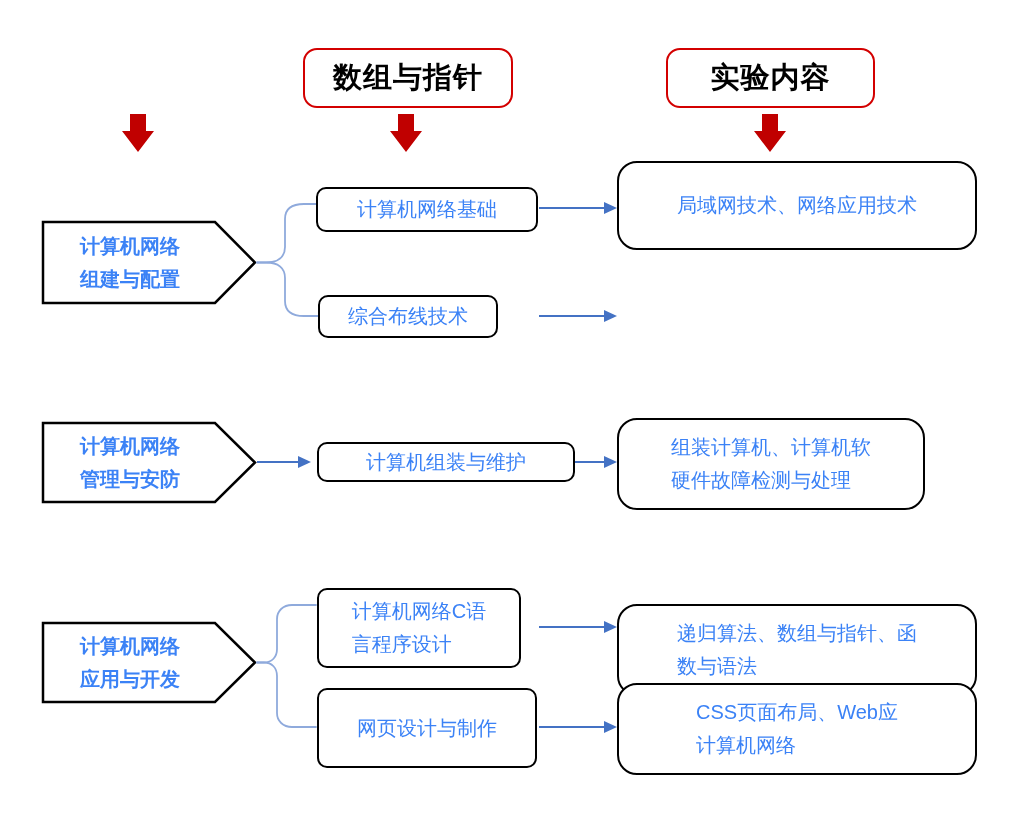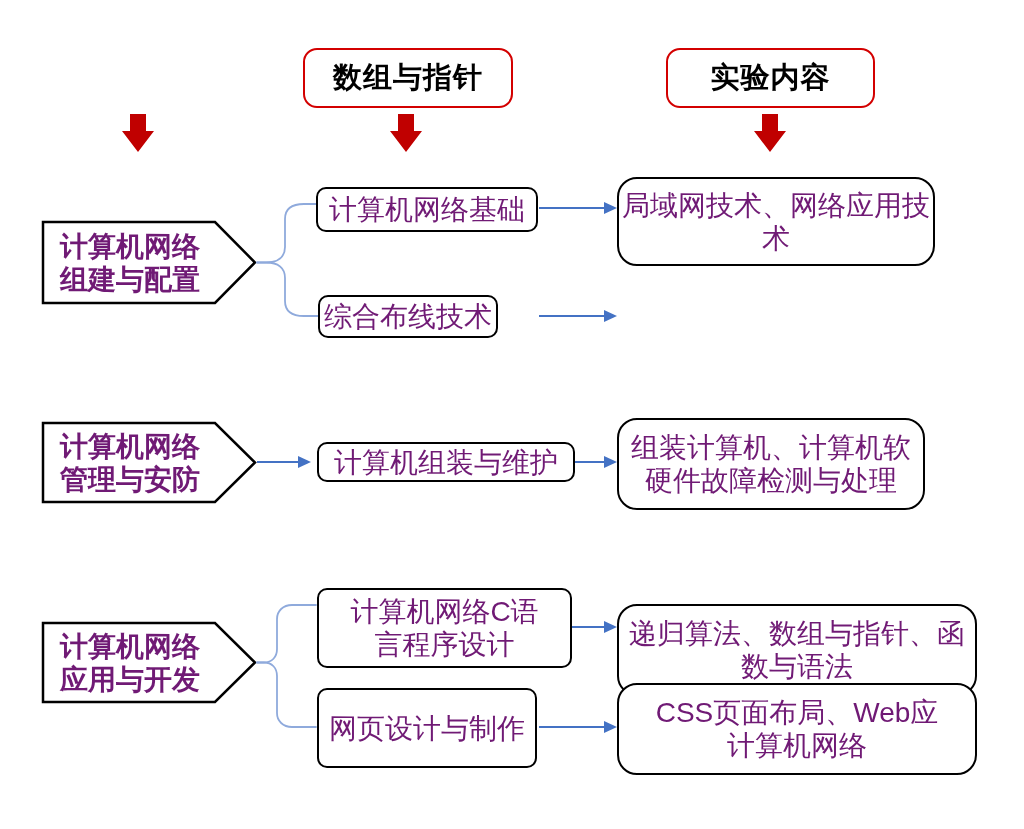--- a/index.html
+++ b/index.html
@@ -28,22 +28,22 @@
     position:absolute;box-sizing:border-box;background:#fff;
     border:2.5px solid #000;border-radius:10px;
     display:flex;align-items:center;justify-content:center;
   }
   .cbox{
     position:absolute;box-sizing:border-box;background:#fff;
     border:2.5px solid #000;border-radius:20px;
     display:flex;align-items:center;justify-content:center;
   }
   .txt{
-    font-size:28px;line-height:33px;color:#701a75;
-    white-space:pre-line;text-align:center;
+    font-size:20px;line-height:33px;color:#3b82f6;
+    white-space:pre-line;text-align:left;
   }
 </style>
 </head>
 <body>
 
 <div class="canvas">
 
   <svg class="overlay" width="1024" height="829" viewBox="0 0 1024 829">
 
     <polygon points="43,222 215,222 255,262.5 215,303 43,303" fill="#ffffff" stroke="#000000" stroke-width="2.5"></polygon>
@@ -112,29 +112,29 @@
 
   <div class="mbox" style="left:316px;top:187px;width:222px;height:45px">
     <span class="txt">计算机网络基础</span>
   </div>
   <div class="mbox" style="left:318px;top:295px;width:180px;height:43px">
     <span class="txt">综合布线技术</span>
   </div>
   <div class="mbox" style="left:317px;top:442px;width:258px;height:40px">
     <span class="txt">计算机组装与维护</span>
   </div>
-  <div class="mbox" style="left:317px;top:588px;width:255px;height:80px">
+  <div class="mbox" style="left:317px;top:588px;width:204px;height:80px">
     <span class="txt">计算机网络C语
 言程序设计</span>
   </div>
   <div class="mbox" style="left:317px;top:688px;width:220px;height:80px">
     <span class="txt">网页设计与制作</span>
   </div>
 
-  <div class="cbox" style="left:617px;top:177px;width:318px;height:89px">
+  <div class="cbox" style="left:617px;top:161px;width:360px;height:89px">
     <span class="txt">局域网技术、网络应用技术</span>
   </div>
   <div class="cbox" style="left:617px;top:418px;width:308px;height:92px">
     <span class="txt">组装计算机、计算机软
 硬件故障检测与处理</span>
   </div>
   <div class="cbox" style="left:617px;top:604px;width:360px;height:92px">
     <span class="txt">递归算法、数组与指针、函
 数与语法</span>
   </div>

